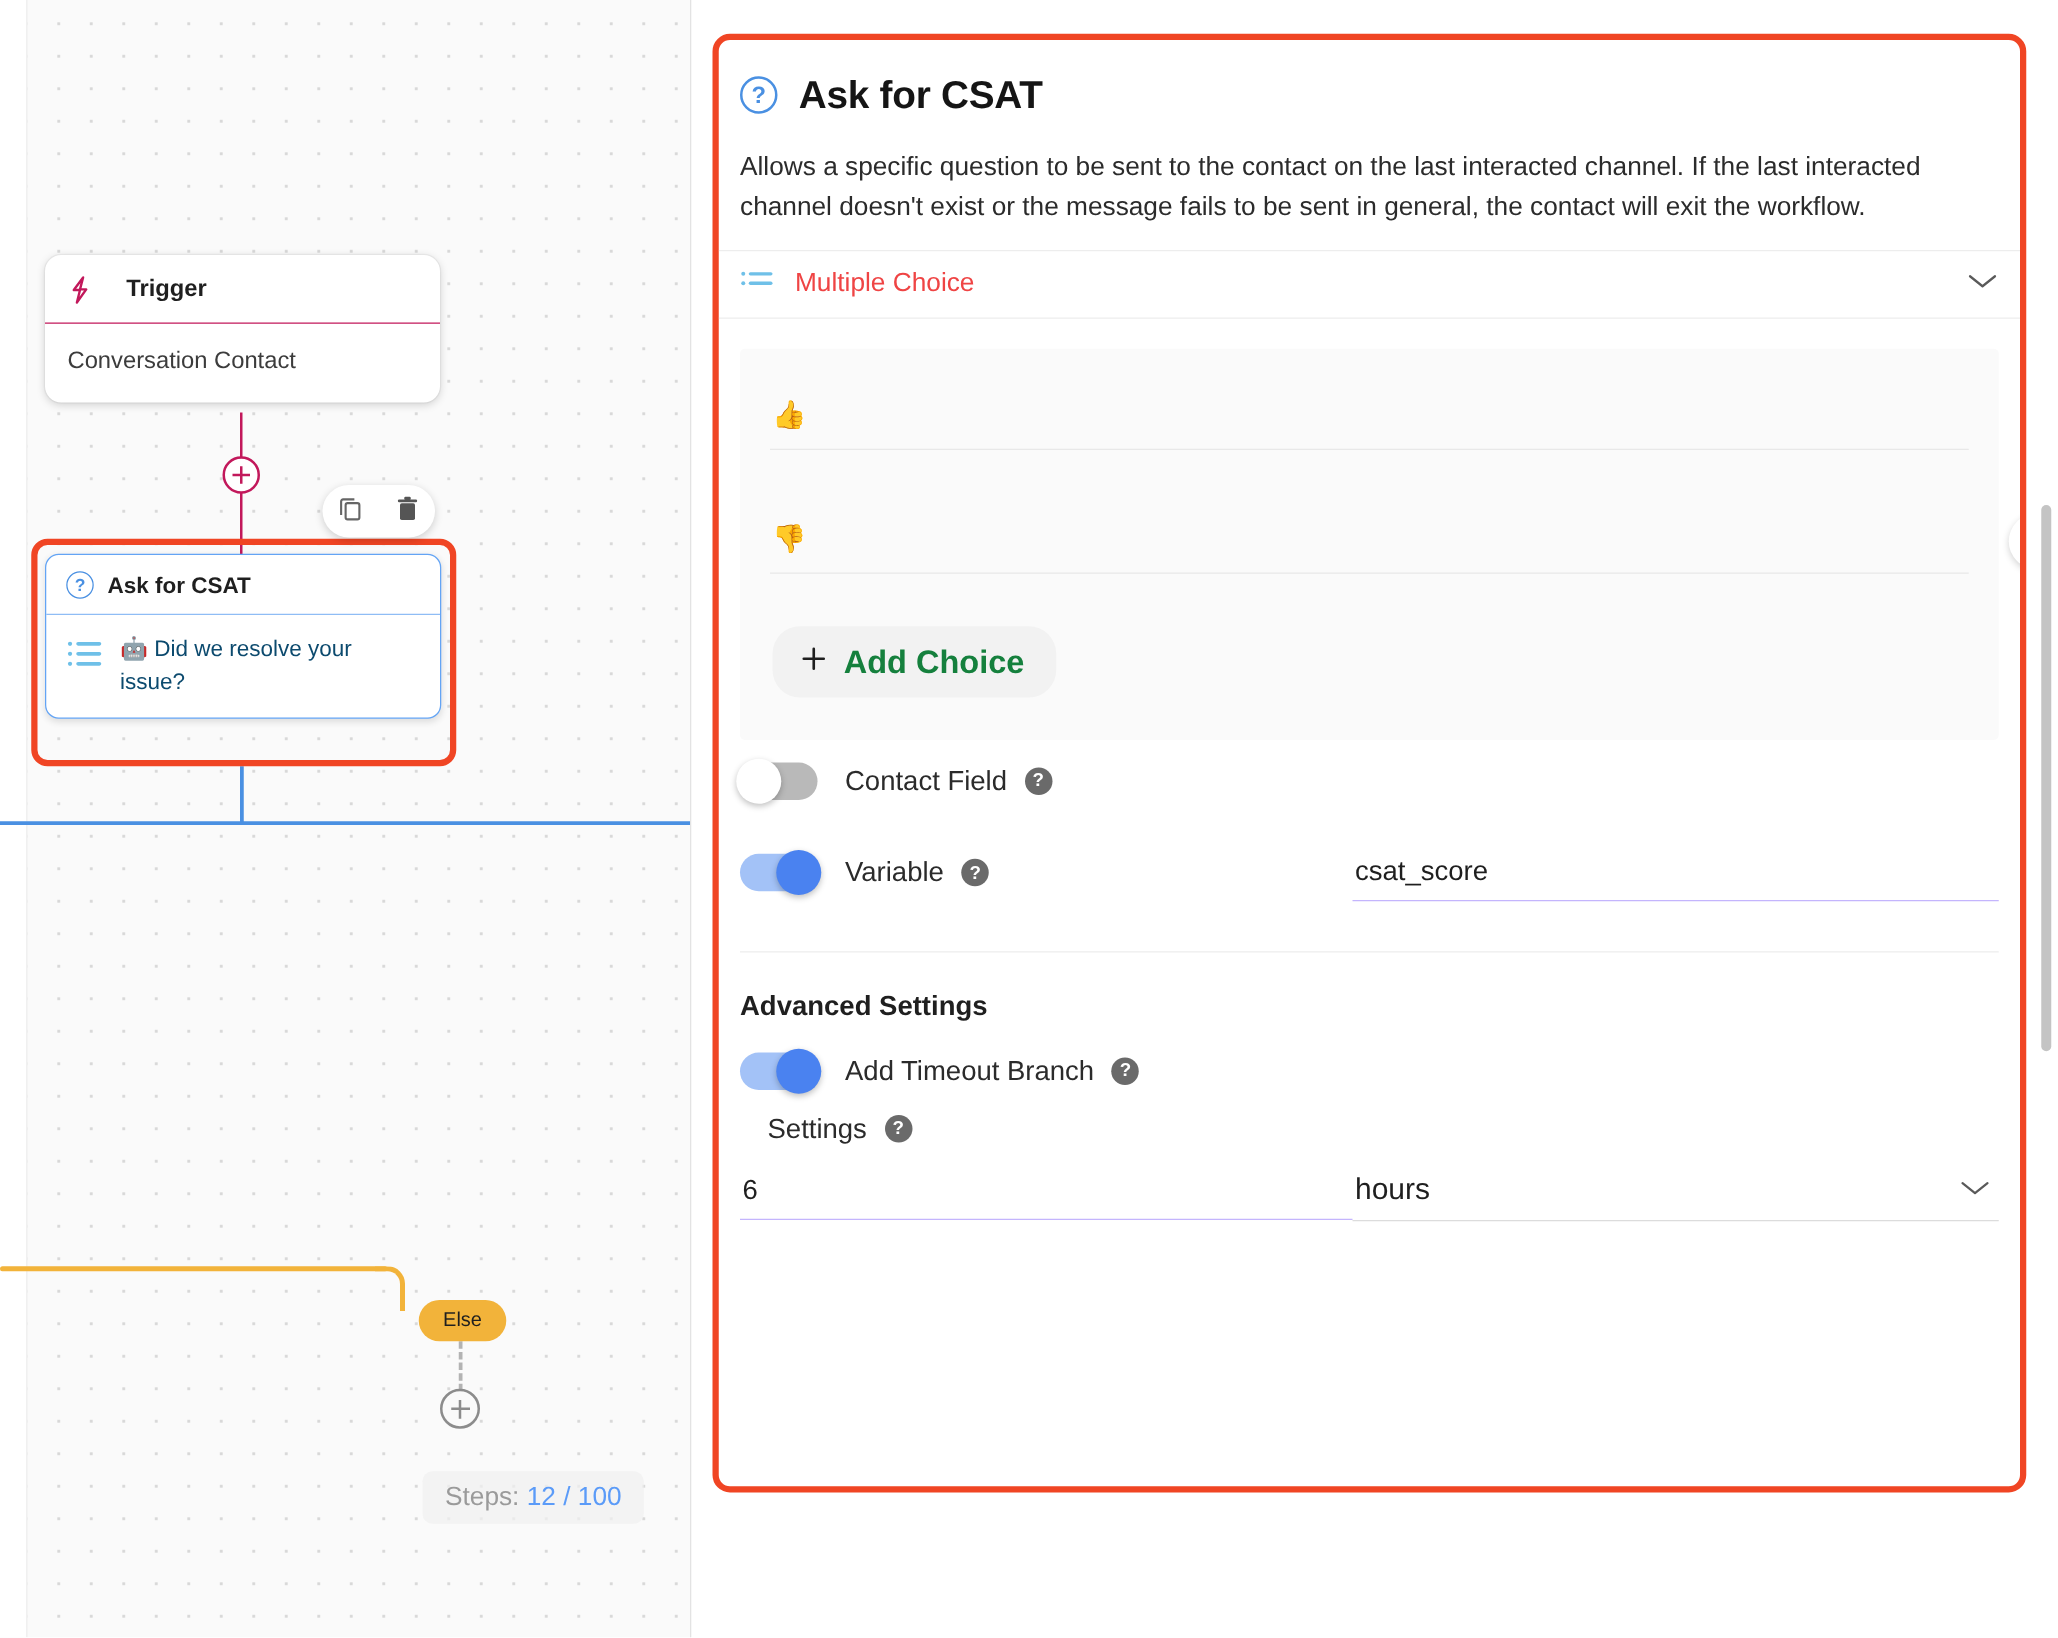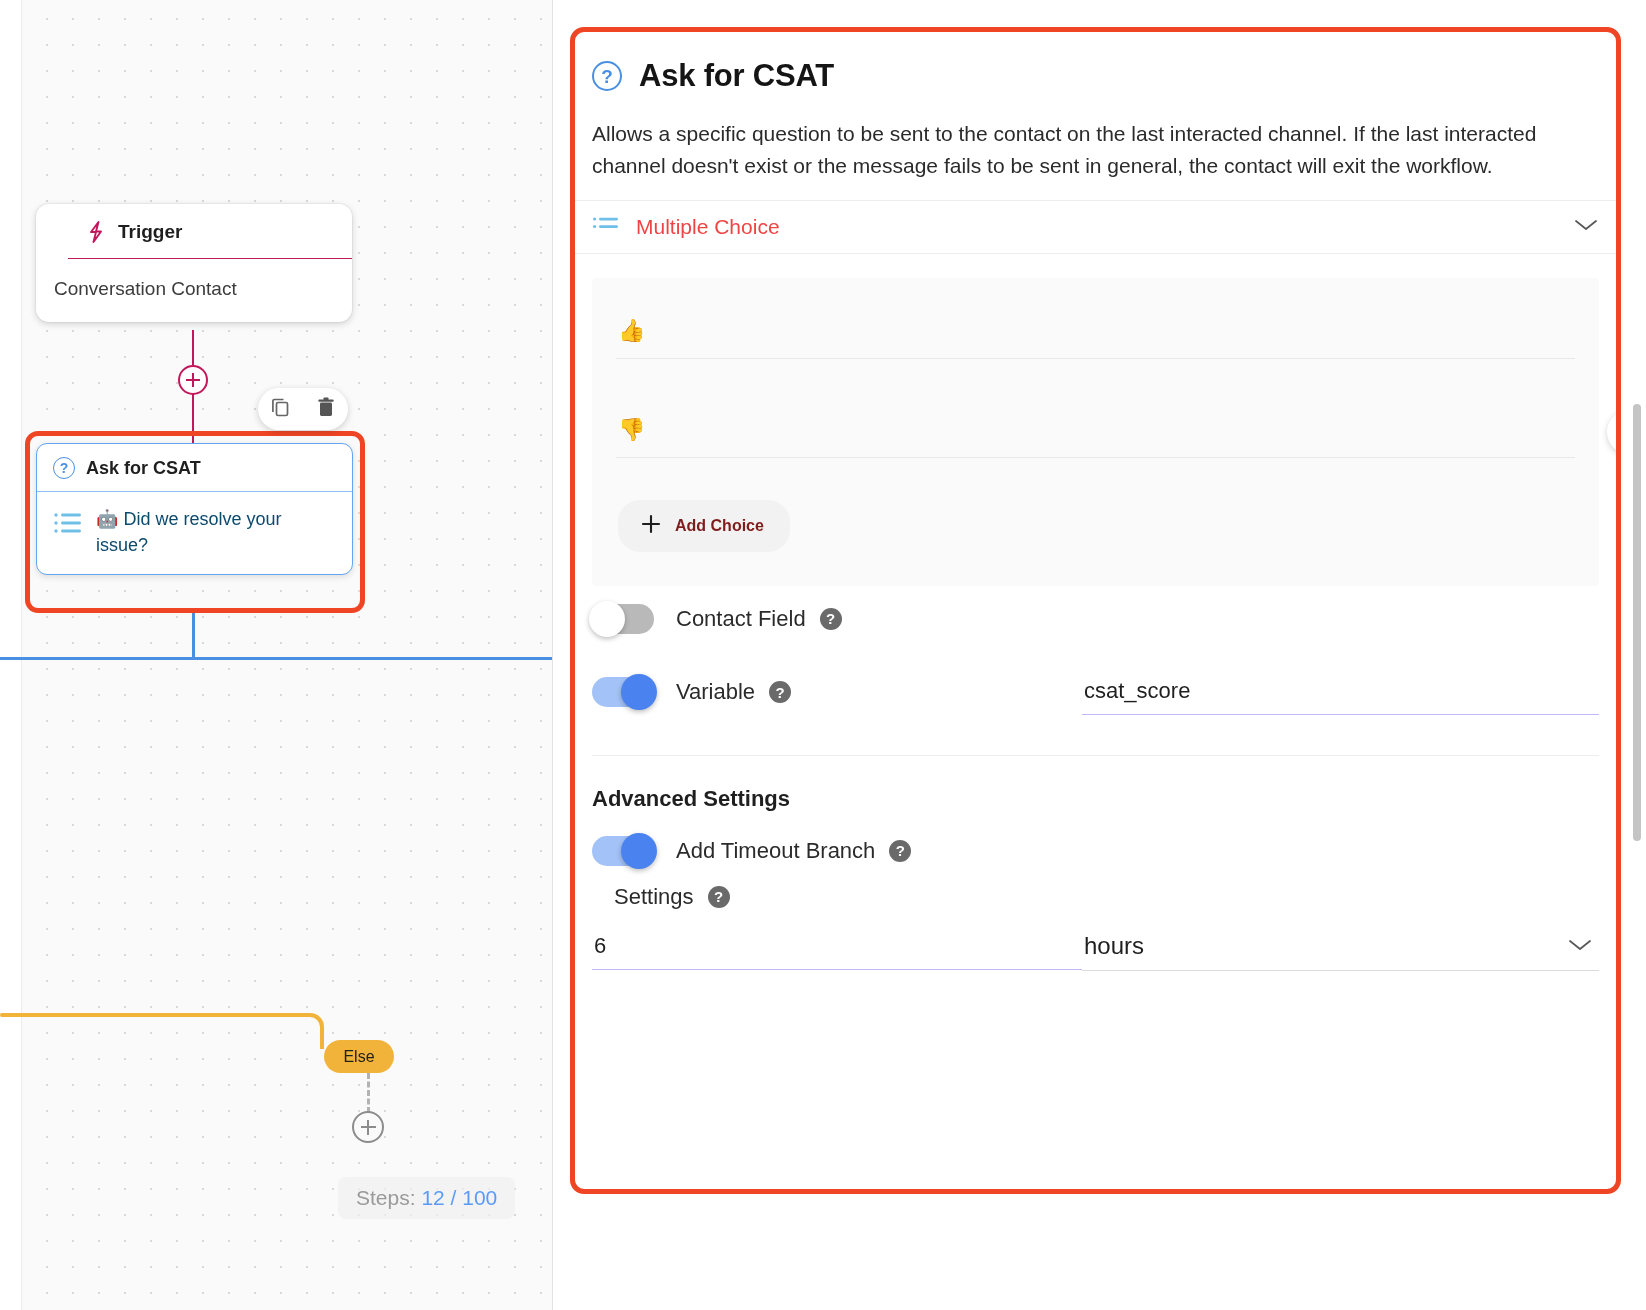--- a/index.html
+++ b/index.html
@@ -27,24 +27,23 @@
   }
 
   
   .node-trigger {
     position: absolute; left: 36px; top: 204px; width: 316px;
     background: #fff; border-radius: 13px;
     box-shadow: 0 2px 7px rgba(0,0,0,.17), 0 0 0 1px rgba(0,0,0,.04);
     z-index: 6;
   }
   .node-trigger .hdr {
-    display: flex; align-items: center; gap: 12px;
+    display: flex; align-items: center; gap: 27px;
     padding: 16px 18px 14px 18px;
     border-bottom: 1.6px solid #c2185b;
-    margin-left: 32px;
   }
   .node-trigger .hdr-title { font-size: 19px; font-weight: bold; color: #1f1f1f; }
   .node-trigger .body { padding: 19px 18px 22px 18px; font-size: 19px; color: #3c3c3c; }
 
   .bolt { width: 20px; height: 24px; display: block; }
 
   
   .conn-pink {
     position: absolute; left: 192px; top: 330px; width: 2.4px; height: 115px;
     background: #c2185b; z-index: 2;
@@ -120,21 +119,21 @@
   .conn-yellow-h {
     position: absolute; left: 0px; top: 1013px; width: 310px; height: 4px;
     background: #f2b33a; z-index: 2; border-radius: 2px;
   }
   .conn-yellow-corner {
     position: absolute; left: 300px; top: 1013px; width: 24px; height: 36px;
     border-left: 0; border-top: 4px solid #f2b33a; border-right: 4px solid #f2b33a;
     border-top-right-radius: 14px; z-index: 2;
   }
   .else-pill {
-    position: absolute; left: 324px; top: 1040px; width: 70px; height: 33px;
+    position: absolute; left: 335px; top: 1040px; width: 70px; height: 33px;
     background: #f2b33a; border-radius: 17px;
     display: flex; align-items: center; justify-content: center;
     font-size: 16px; color: #1f1f1f; z-index: 5;
   }
   .conn-dash {
     position: absolute; left: 367px; top: 1073px; width: 0; height: 40px;
     border-left: 3px dashed #b3b3b3; z-index: 2;
   }
   .plus-gray {
     position: absolute; left: 352px; top: 1111px; width: 32px; height: 32px;
@@ -199,21 +198,21 @@
     position: absolute; right: -76px; top: 50%; transform: translateY(-50%);
     width: 44px; height: 44px; border-radius: 50%; background: #fff;
     box-shadow: 0 2px 6px rgba(0,0,0,.18);
     display: flex; align-items: center; justify-content: center;
     cursor: pointer;
   }
   .add-choice {
     margin: 42px 0 0 26px; display: inline-flex; align-items: center; gap: 13px;
     background: #f2f2f2; border: none; border-radius: 22px;
     padding: 13px 26px 13px 22px; cursor: pointer;
-    font-size: 16px; font-weight: bold; color: #7f1d1d;
+    font-size: 26px; font-weight: bold; color: #15803d;
     font-family: "Liberation Sans", sans-serif;
   }
 
   .section-title {
     font-size: 22px; font-weight: bold; color: #1f1f1f;
     padding: 30px 17px 6px 17px;
   }
   .hr { height: 1px; background: #ededed; margin: 22px 17px 0 17px; }
 
   .toggle-row {

